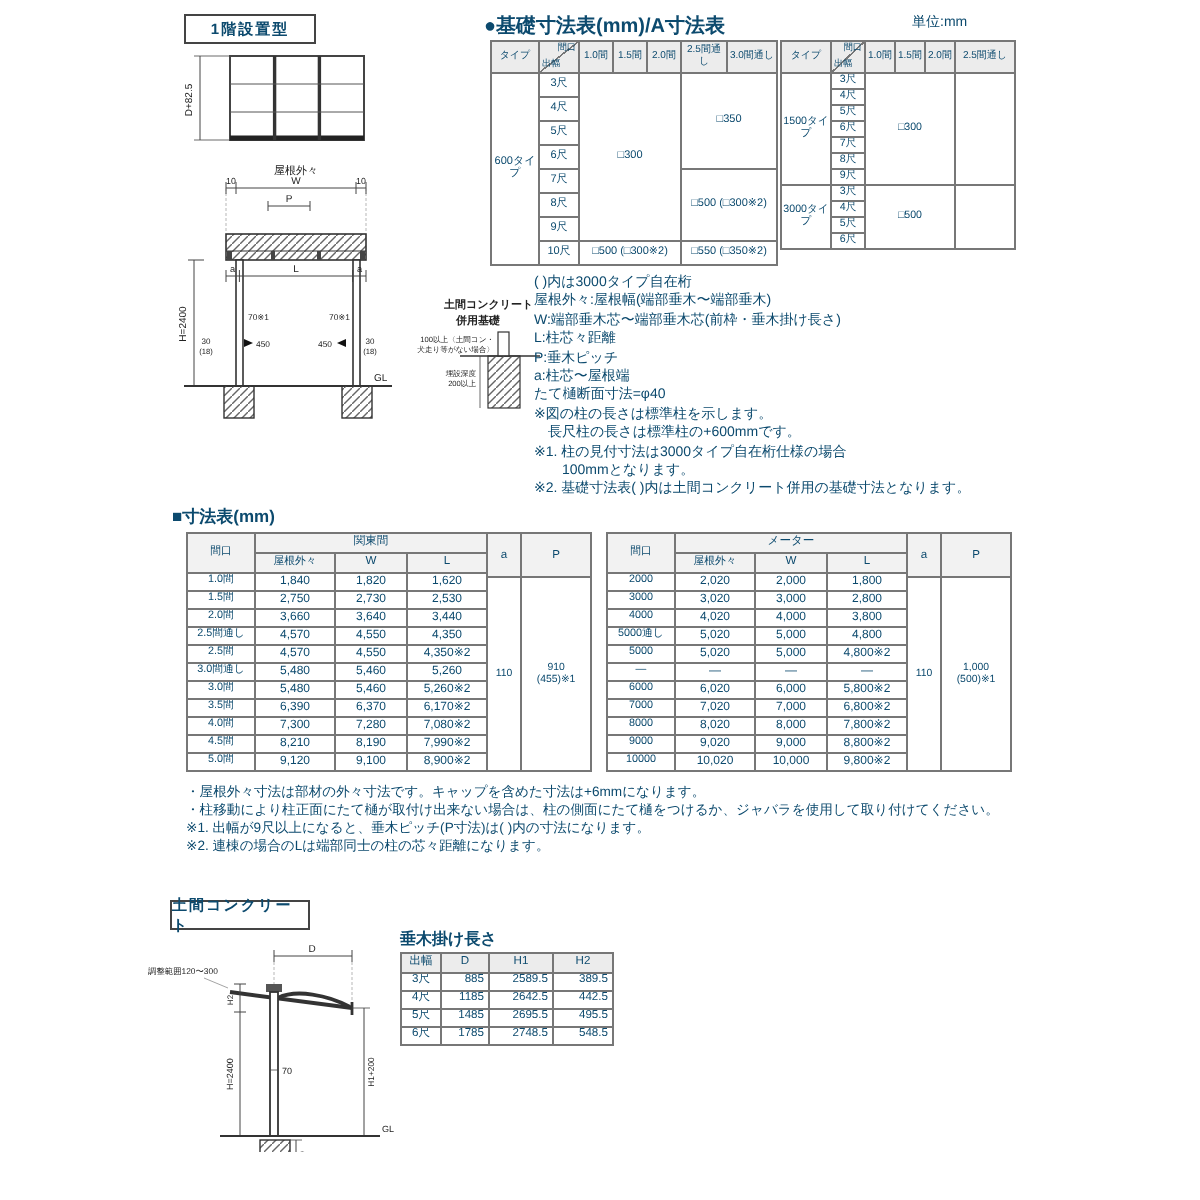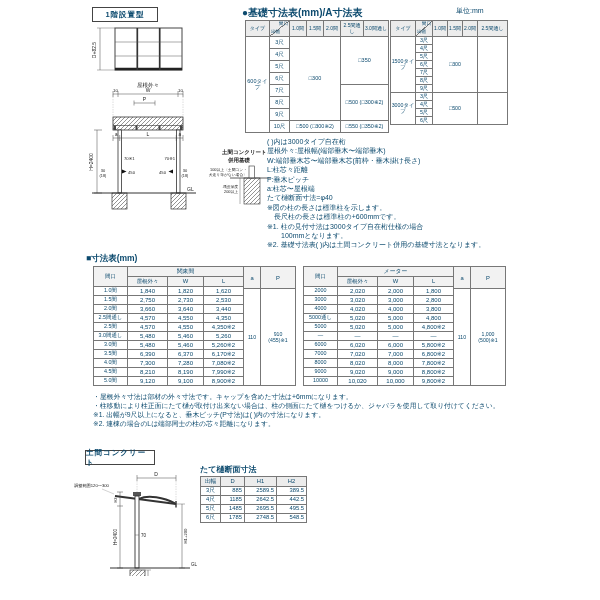--- a/index.html
+++ b/index.html
@@ -545,21 +545,21 @@
     <text x="84.5" y="119" transform="rotate(-90 84.5 119)" text-anchor="middle" font-size="4">300</text>
     <g>
       <line x1="62" y1="131" x2="77" y2="131" stroke="#444" stroke-width="0.5"></line>
       <line x1="62" y1="128.5" x2="62" y2="133.5" stroke="#444" stroke-width="0.4"></line>
       <line x1="77" y1="128.5" x2="77" y2="133.5" stroke="#444" stroke-width="0.4"></line>
     </g>
     <text x="69.5" y="135.5" text-anchor="middle" font-size="4.5">A</text>
     <text x="2" y="139.5" font-size="4.8">※600タイプ3〜6尺のみ</text>
   </svg>
 
-  <div class="stitle" style="left:200px;top:464px;font-size:8px;">たて樋断面寸法</div>
+  <div class="stitle" style="left:200px;top:464px;font-size:8px;">垂木掛け長さ</div>
   <table class="stable" style="left:200px;top:476px;width:106px;">
     <colgroup>
         <col style="width:20px">
         <col style="width:24px">
         <col style="width:32px">
         <col style="width:30px">
       </colgroup>
     <thead>
       <tr>
         <td>出幅</td>

